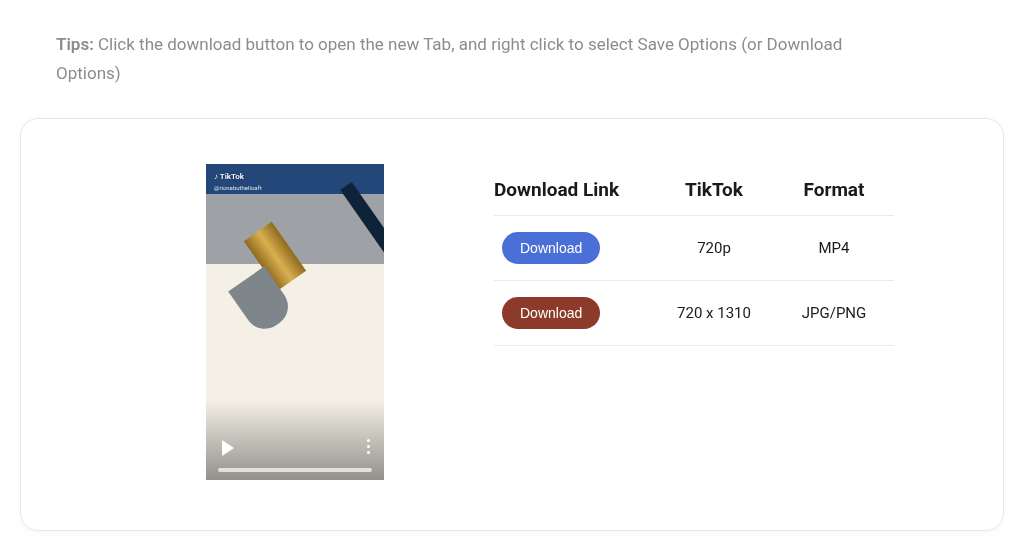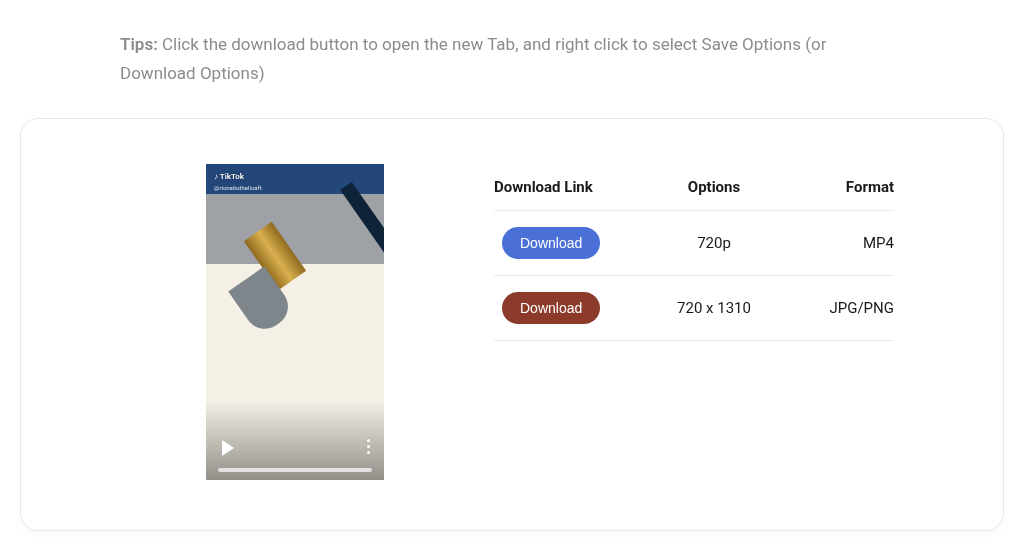--- a/index.html
+++ b/index.html
@@ -8,21 +8,21 @@
       padding: 0;
     }
     body {
       font-family: -apple-system, BlinkMacSystemFont, "Segoe UI", Roboto, sans-serif;
       background: #ffffff;
       width: 1024px;
       height: 555px;
       overflow: hidden;
     }
     .tips-container {
-      padding: 30px 120px 20px 120px;
+      padding: 30px 120px 20px 56px;
       font-size: 17px;
       line-height: 1.7;
       color: #8c8c8c;
     }
     .tips-label {
       font-weight: 600;
       color: #8c8c8c;
     }
     .card {
       margin: 10px 20px 20px 20px;
@@ -158,26 +158,26 @@
       flex: 1;
       max-width: 400px;
     }
     .thead {
       display: flex;
       padding: 14px 0;
       border-bottom: 1px solid #eaeaea;
     }
     .th {
       font-weight: 700;
-      font-size: 15px;
+      font-size: 19px;
       color: #1a1a1a;
     }
     .col-link { width: 40%; text-align: left; }
     .col-quality { width: 30%; text-align: center; }
-    .col-format { width: 30%; text-align: right; }
+    .col-format { width: 30%; text-align: center; }
     .trow {
       display: flex;
       align-items: center;
       padding: 16px 0;
       border-bottom: 1px solid #eaeaea;
     }
     .td {
       font-size: 15px;
       color: #1a1a1a;
     }
@@ -220,21 +220,21 @@
           <span></span>
           <span></span>
       </div>
       <div class="progress-bar"></div>
     </div>
   </div>
 
   <div class="table">
     <div class="thead">
       <div class="th col-link">Download Link</div>
-      <div class="th col-quality">Options</div>
+      <div class="th col-quality">TikTok</div>
       <div class="th col-format">Format</div>
     </div>
 
     <div class="trow">
       <div class="td col-link">
         <button class="btn btn-blue">Download</button>
       </div>
       <div class="td col-quality">720p</div>
       <div class="td col-format">MP4</div>
     </div>

